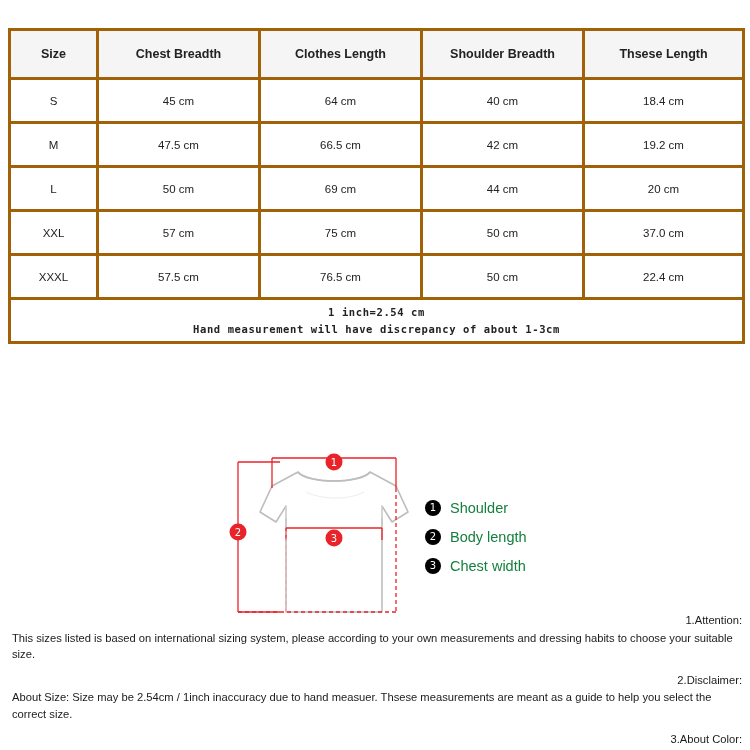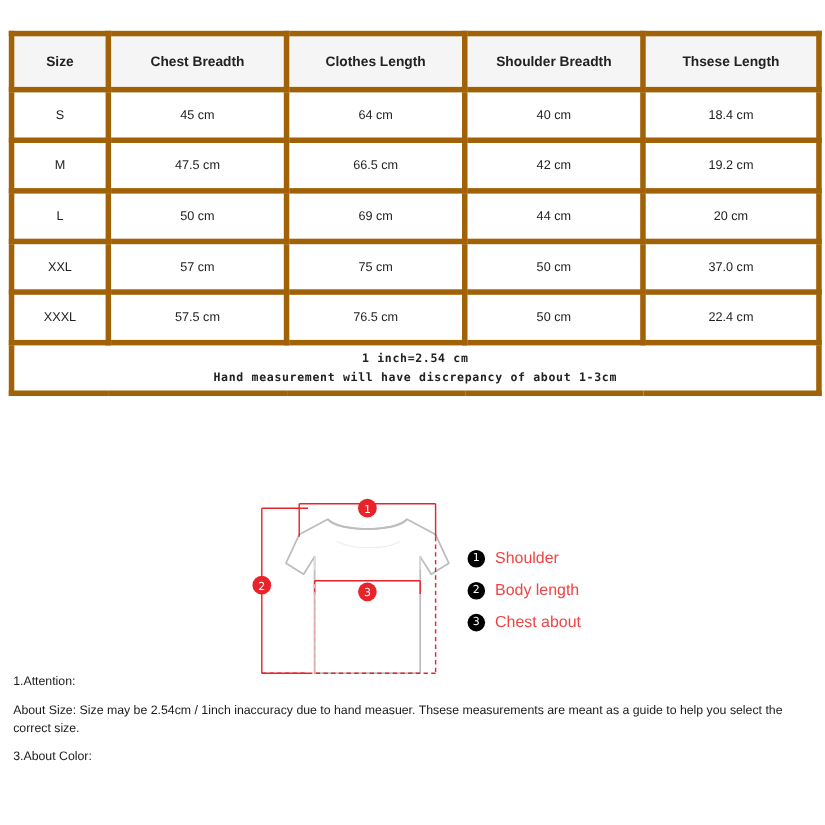--- a/index.html
+++ b/index.html
@@ -23,21 +23,21 @@
     top: 28px;
     width: 734px;
   }
   table.size-table {
     border-collapse: collapse;
     width: 100%;
     table-layout: fixed;
   }
   table.size-table th,
   table.size-table td {
-    border: 5px solid #a16207;
+    border: 3px solid #a16207;
     text-align: center;
     vertical-align: middle;
     font-size: 11.5px;
     color: #222;
     height: 41px;
     padding: 0;
   }
   table.size-table thead th {
     background: #f5f5f5;
     font-weight: bold;
@@ -91,41 +91,42 @@
     color: #fff;
     font-size: 10px;
     line-height: 16px;
     text-align: center;
     margin-right: 9px;
     font-family: "DejaVu Sans", sans-serif;
     flex: 0 0 auto;
   }
   .legend-label {
     font-size: 14.5px;
-    color: #ef4444;
+    color: #15803d;
   }
 
   
   .footer {
     position: absolute;
     left: 12px;
     top: 612px;
     width: 730px;
     font-size: 11.2px;
     line-height: 16.5px;
     color: #1a1a1a;
   }
   .footer p {
     margin: 0;
   }
   .footer .block {
     margin-bottom: 9px;
   }
   .footer .heading {
     margin-bottom: 1px;
+    text-align: right;
   }
 </style>
 </head>
 <body>
 
 <div class="table-wrap">
   <table class="size-table">
     <colgroup>
       <col class="c0">
         <col class="c1">
@@ -241,28 +242,30 @@
   <div class="legend-item">
     <div class="legend-bullet">1</div>
     <div class="legend-label">Shoulder</div>
   </div>
   <div class="legend-item">
     <div class="legend-bullet">2</div>
     <div class="legend-label">Body length</div>
   </div>
   <div class="legend-item">
     <div class="legend-bullet">3</div>
-    <div class="legend-label">Chest about</div>
+    <div class="legend-label">Chest width</div>
   </div>
 </div>
 
 <div class="footer">
   <div class="block">
     <p class="heading">1.Attention:</p>
+    <p>This sizes listed is based on international sizing system, please according to your own measurements and dressing habits to choose your suitable size.</p>
   </div>
   <div class="block">
+    <p class="heading">2.Disclaimer:</p>
     <p>About Size: Size may be 2.54cm / 1inch inaccuracy due to hand measuer. Thsese measurements are meant as a guide to help you select the correct size.</p>
   </div>
   <div class="block">
     <p class="heading">3.About Color:</p>
 
   </div>
 </div>
 
 </body></html>

